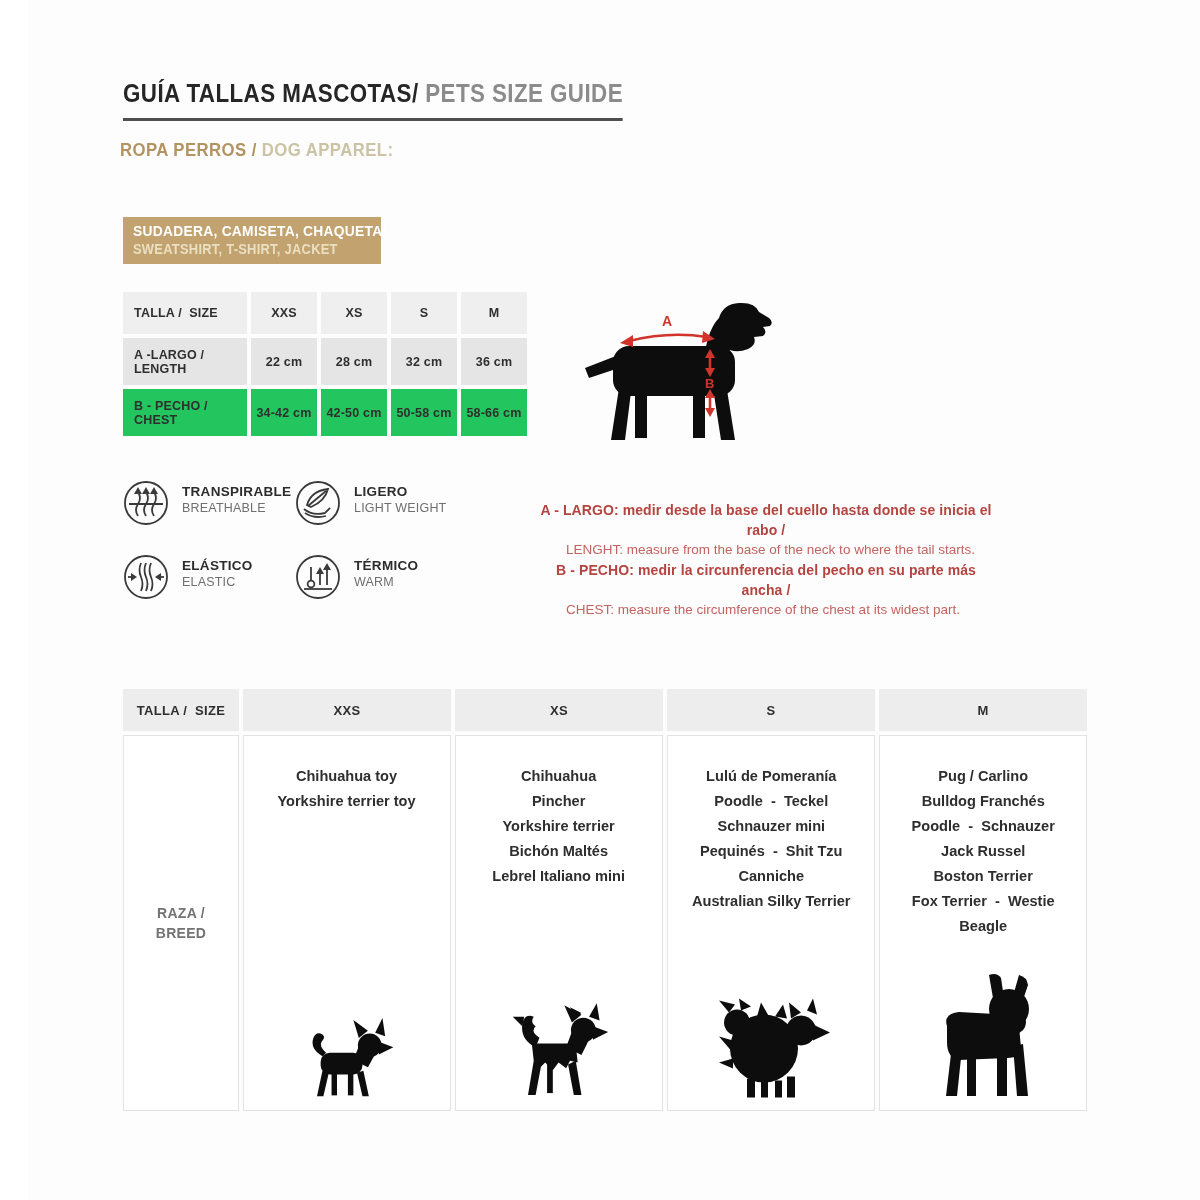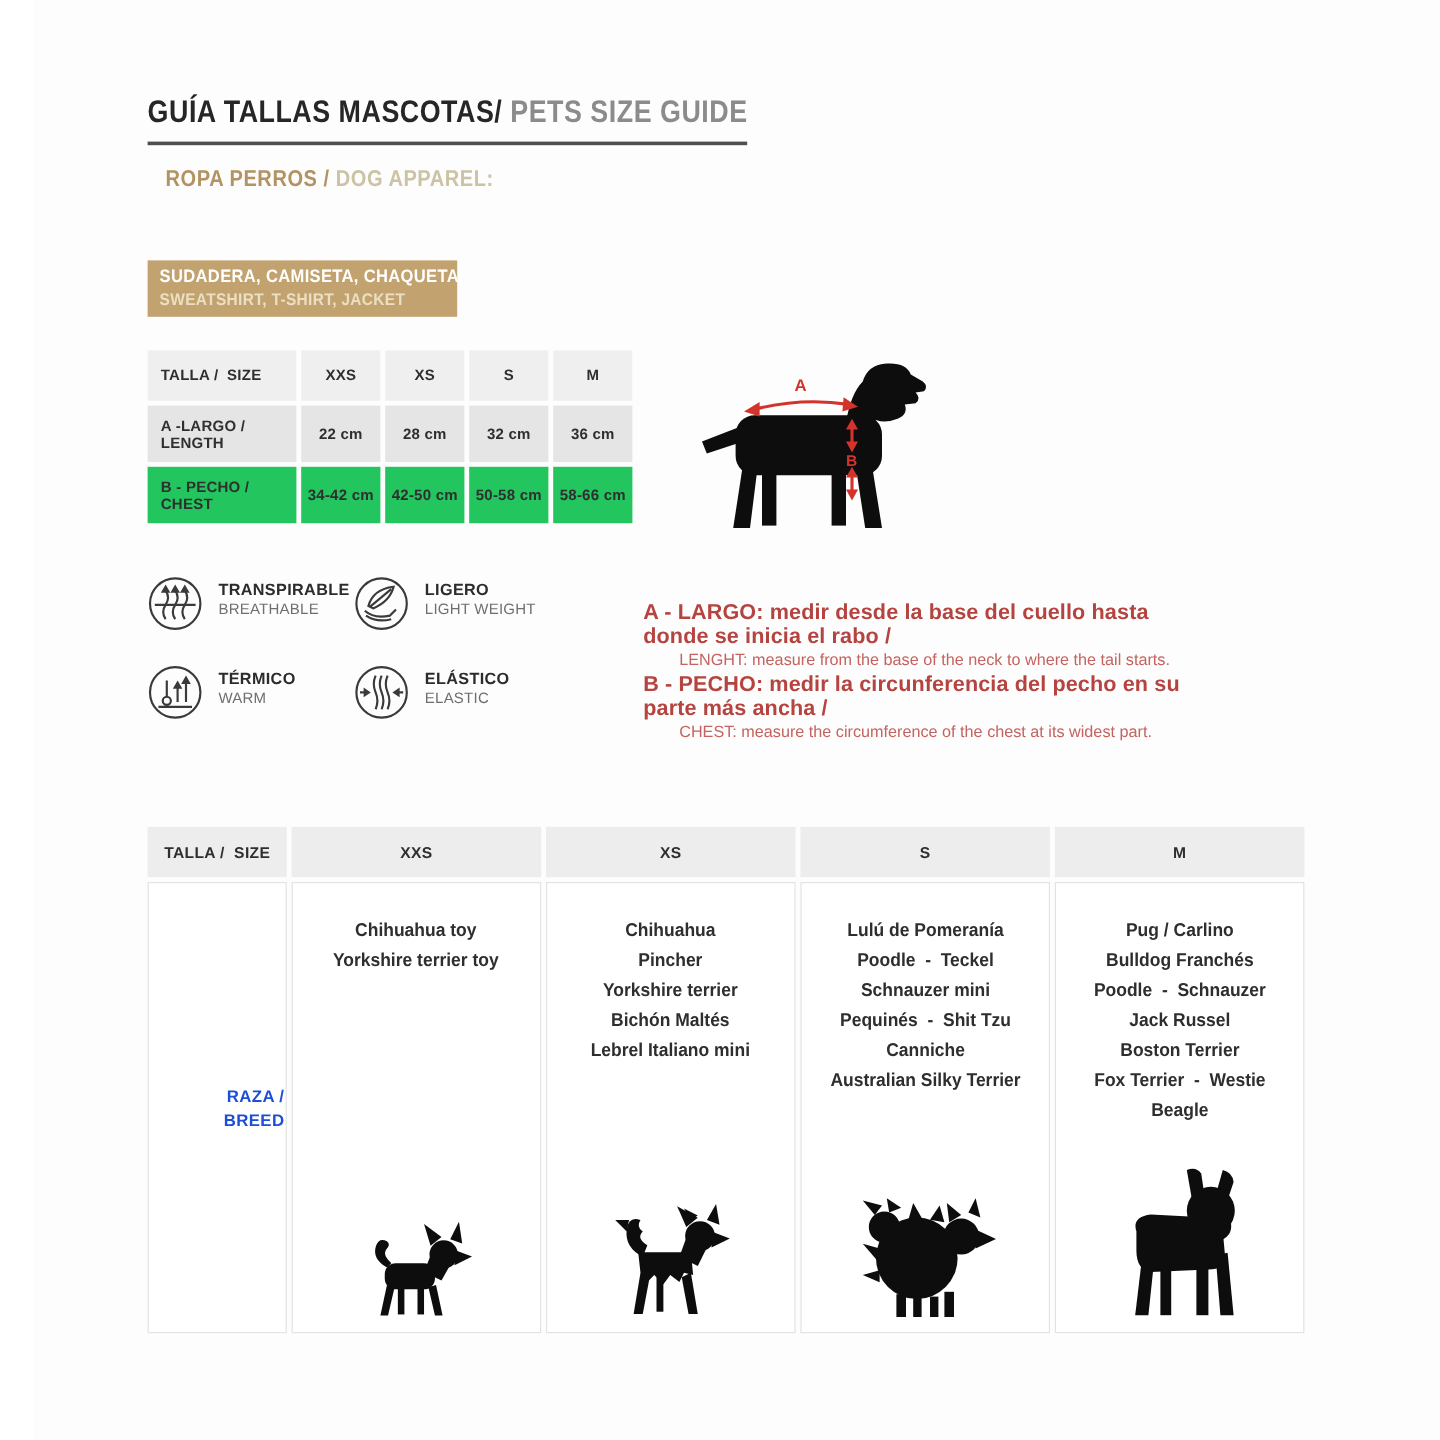--- a/index.html
+++ b/index.html
@@ -8,21 +8,21 @@
     font-family:"Liberation Sans", sans-serif; color:#2d2d2d; overflow:hidden;margin-left:28px;
   }
 
   
   .title-wrap { position:absolute; left:95px; top:78px; }
   .title-inner { display:inline-block; transform:scaleX(0.86); transform-origin:left top;
                  border-bottom:3px solid #4f4f4f; padding-bottom:9px; white-space:nowrap; }
   .title-es { font-size:26px; font-weight:bold; letter-spacing:0.5px; color:#262626; }
   .title-en { font-size:26px; font-weight:bold; letter-spacing:0.5px; color:#8b8b8b; }
 
-  .subtitle-wrap { position:absolute; left:110px; top:139px; }
+  .subtitle-wrap { position:absolute; left:92px; top:139px; }
   .subtitle-inner { display:inline-block; transform:scaleX(0.88); transform-origin:left top; white-space:nowrap; }
   .subtitle-es { font-size:19px; font-weight:bold; color:#b29361; letter-spacing:0.5px; }
   .subtitle-en { font-size:19px; font-weight:bold; color:#ccc2a4; letter-spacing:0.5px; }
 
   
   .cat-box { position:absolute; left:95px; top:217px; width:238px; background:#c2a36f; padding:5px 10px 7px 10px; }
   .cat-line1 { font-size:15px; font-weight:bold; color:#ffffff; letter-spacing:0.3px;
                transform:scaleX(0.92); transform-origin:left top; white-space:nowrap; }
   .cat-line2 { font-size:14px; font-weight:bold; color:#eadfc2; letter-spacing:0.3px; margin-top:2px;
                transform:scaleX(0.92); transform-origin:left top; white-space:nowrap; }
@@ -46,37 +46,37 @@
   .features { position:absolute; left:95px; top:480px; display:grid;
               grid-template-columns:172px 210px; grid-row-gap:28px; }
   .feature { display:flex; align-items:flex-start; }
   .feature svg { flex:0 0 46px; }
   .feature-text { margin-left:13px; padding-top:3px; }
   .feature-title { font-size:13.5px; font-weight:bold; color:#2c2c2c; letter-spacing:0.3px; line-height:17px; }
   .feature-sub   { font-size:12.5px; color:#6f6f6f; letter-spacing:0.2px; line-height:16px; }
 
   
   .notes { position:absolute; left:508px; top:500px; width:460px; }
-  .note-es { font-size:18px; font-weight:bold; color:#b5433f; line-height:20px; letter-spacing:0.1px; }
+  .note-es { font-size:14px; font-weight:bold; color:#b5433f; line-height:20px; letter-spacing:0.1px;text-align:center; }
   .note-en { font-size:13.5px; color:#c4635f; line-height:20px; padding-left:30px; }
 
   
   table.breed-table { position:absolute; left:91px; top:685px; border-collapse:separate; border-spacing:4px; }
   table.breed-table td { vertical-align:middle; }
   table.breed-table tr.hd td {
     background:#ededed; height:40px; font-size:13px; font-weight:bold; text-align:center;
     color:#2f2f2f; white-space:pre-wrap; letter-spacing:0.3px;
   }
   table.breed-table td.lblcol { width:112px; }
   table.breed-table td.sizecol { width:204px; }
   table.breed-table tr.body td {
     background:#ffffff; border:1px solid #e3e3e3; height:372px; vertical-align:top;
   }
   td.breed-label-cell { text-align:center; vertical-align:middle !important; }
-  .breed-label { font-size:14px; font-weight:bold; color:#1d4ed8; line-height:20px; letter-spacing:0.3px;text-align:right; }
+  .breed-label { font-size:14px; font-weight:bold; color:#737373; line-height:20px; letter-spacing:0.3px; }
   .breed-cell-inner { display:flex; flex-direction:column; justify-content:space-between;
                       align-items:center; height:340px; padding:26px 4px 6px 4px; }
   .breeds { text-align:center; transform:scaleX(0.94); transform-origin:center top; }
   .breed-line { font-size:15.5px; font-weight:bold; color:#2e2e2e; line-height:25px; white-space:pre-wrap; }
   .dog-slot { display:flex; align-items:flex-end; justify-content:center; }
 </style>
 </head>
 <body>
 
 <div class="page">
@@ -182,52 +182,52 @@
       </svg>
       <div class="feature-text">
         <div class="feature-title">LIGERO</div>
         <div class="feature-sub">LIGHT WEIGHT</div>
       </div>
     </div>
 
     <div class="feature">
       <svg width="46" height="46" viewBox="0 0 46 46" fill="none" stroke="#3a3a3a" stroke-width="1.8">
         <circle cx="23" cy="23" r="21"></circle>
+        <path d="M18 9 Q15 16 18 23 Q21 30 18 37"></path>
+        <path d="M23 9 Q20 16 23 23 Q26 30 23 37"></path>
+        <path d="M28 9 Q25 16 28 23 Q31 30 28 37"></path>
+        <line x1="5" y1="23" x2="11" y2="23"></line>
+        <line x1="41" y1="23" x2="35" y2="23"></line>
+        <g fill="#3a3a3a" stroke="none">
+          <polygon points="14,23 8,19 8,27"></polygon>
+          <polygon points="32,23 38,19 38,27"></polygon>
+        </g>
+      </svg>
+      <div class="feature-text">
+        <div class="feature-title">ELÁSTICO</div>
+        <div class="feature-sub">ELASTIC</div>
+      </div>
+    </div>
+
+    <div class="feature">
+      <svg width="46" height="46" viewBox="0 0 46 46" fill="none" stroke="#3a3a3a" stroke-width="1.8">
+        <circle cx="23" cy="23" r="21"></circle>
         <line x1="9" y1="35" x2="37" y2="35"></line>
         <line x1="16" y1="13" x2="16" y2="27"></line>
         <circle cx="16" cy="30" r="3.4"></circle>
         <line x1="25" y1="31" x2="25" y2="18"></line>
         <line x1="32" y1="31" x2="32" y2="14"></line>
         <g fill="#3a3a3a" stroke="none">
           <polygon points="25,13 21,20 29,20"></polygon>
           <polygon points="32,9 28,16 36,16"></polygon>
         </g>
       </svg>
       <div class="feature-text">
         <div class="feature-title">TÉRMICO</div>
         <div class="feature-sub">WARM</div>
-      </div>
-    </div>
-
-    <div class="feature">
-      <svg width="46" height="46" viewBox="0 0 46 46" fill="none" stroke="#3a3a3a" stroke-width="1.8">
-        <circle cx="23" cy="23" r="21"></circle>
-        <path d="M18 9 Q15 16 18 23 Q21 30 18 37"></path>
-        <path d="M23 9 Q20 16 23 23 Q26 30 23 37"></path>
-        <path d="M28 9 Q25 16 28 23 Q31 30 28 37"></path>
-        <line x1="5" y1="23" x2="11" y2="23"></line>
-        <line x1="41" y1="23" x2="35" y2="23"></line>
-        <g fill="#3a3a3a" stroke="none">
-          <polygon points="14,23 8,19 8,27"></polygon>
-          <polygon points="32,23 38,19 38,27"></polygon>
-        </g>
-      </svg>
-      <div class="feature-text">
-        <div class="feature-title">ELÁSTICO</div>
-        <div class="feature-sub">ELASTIC</div>
       </div>
     </div>
   </div>
 
   <div class="notes">
     <div class="note-es">A - LARGO: medir desde la base del cuello hasta donde se inicia el rabo /</div>
     <div class="note-en">LENGHT: measure from the base of the neck to where the tail starts.</div>
     <div class="note-es">B - PECHO: medir la circunferencia del pecho en su parte más ancha /</div>
     <div class="note-en">CHEST: measure the circumference of the chest at its widest part.</div>
   </div>

